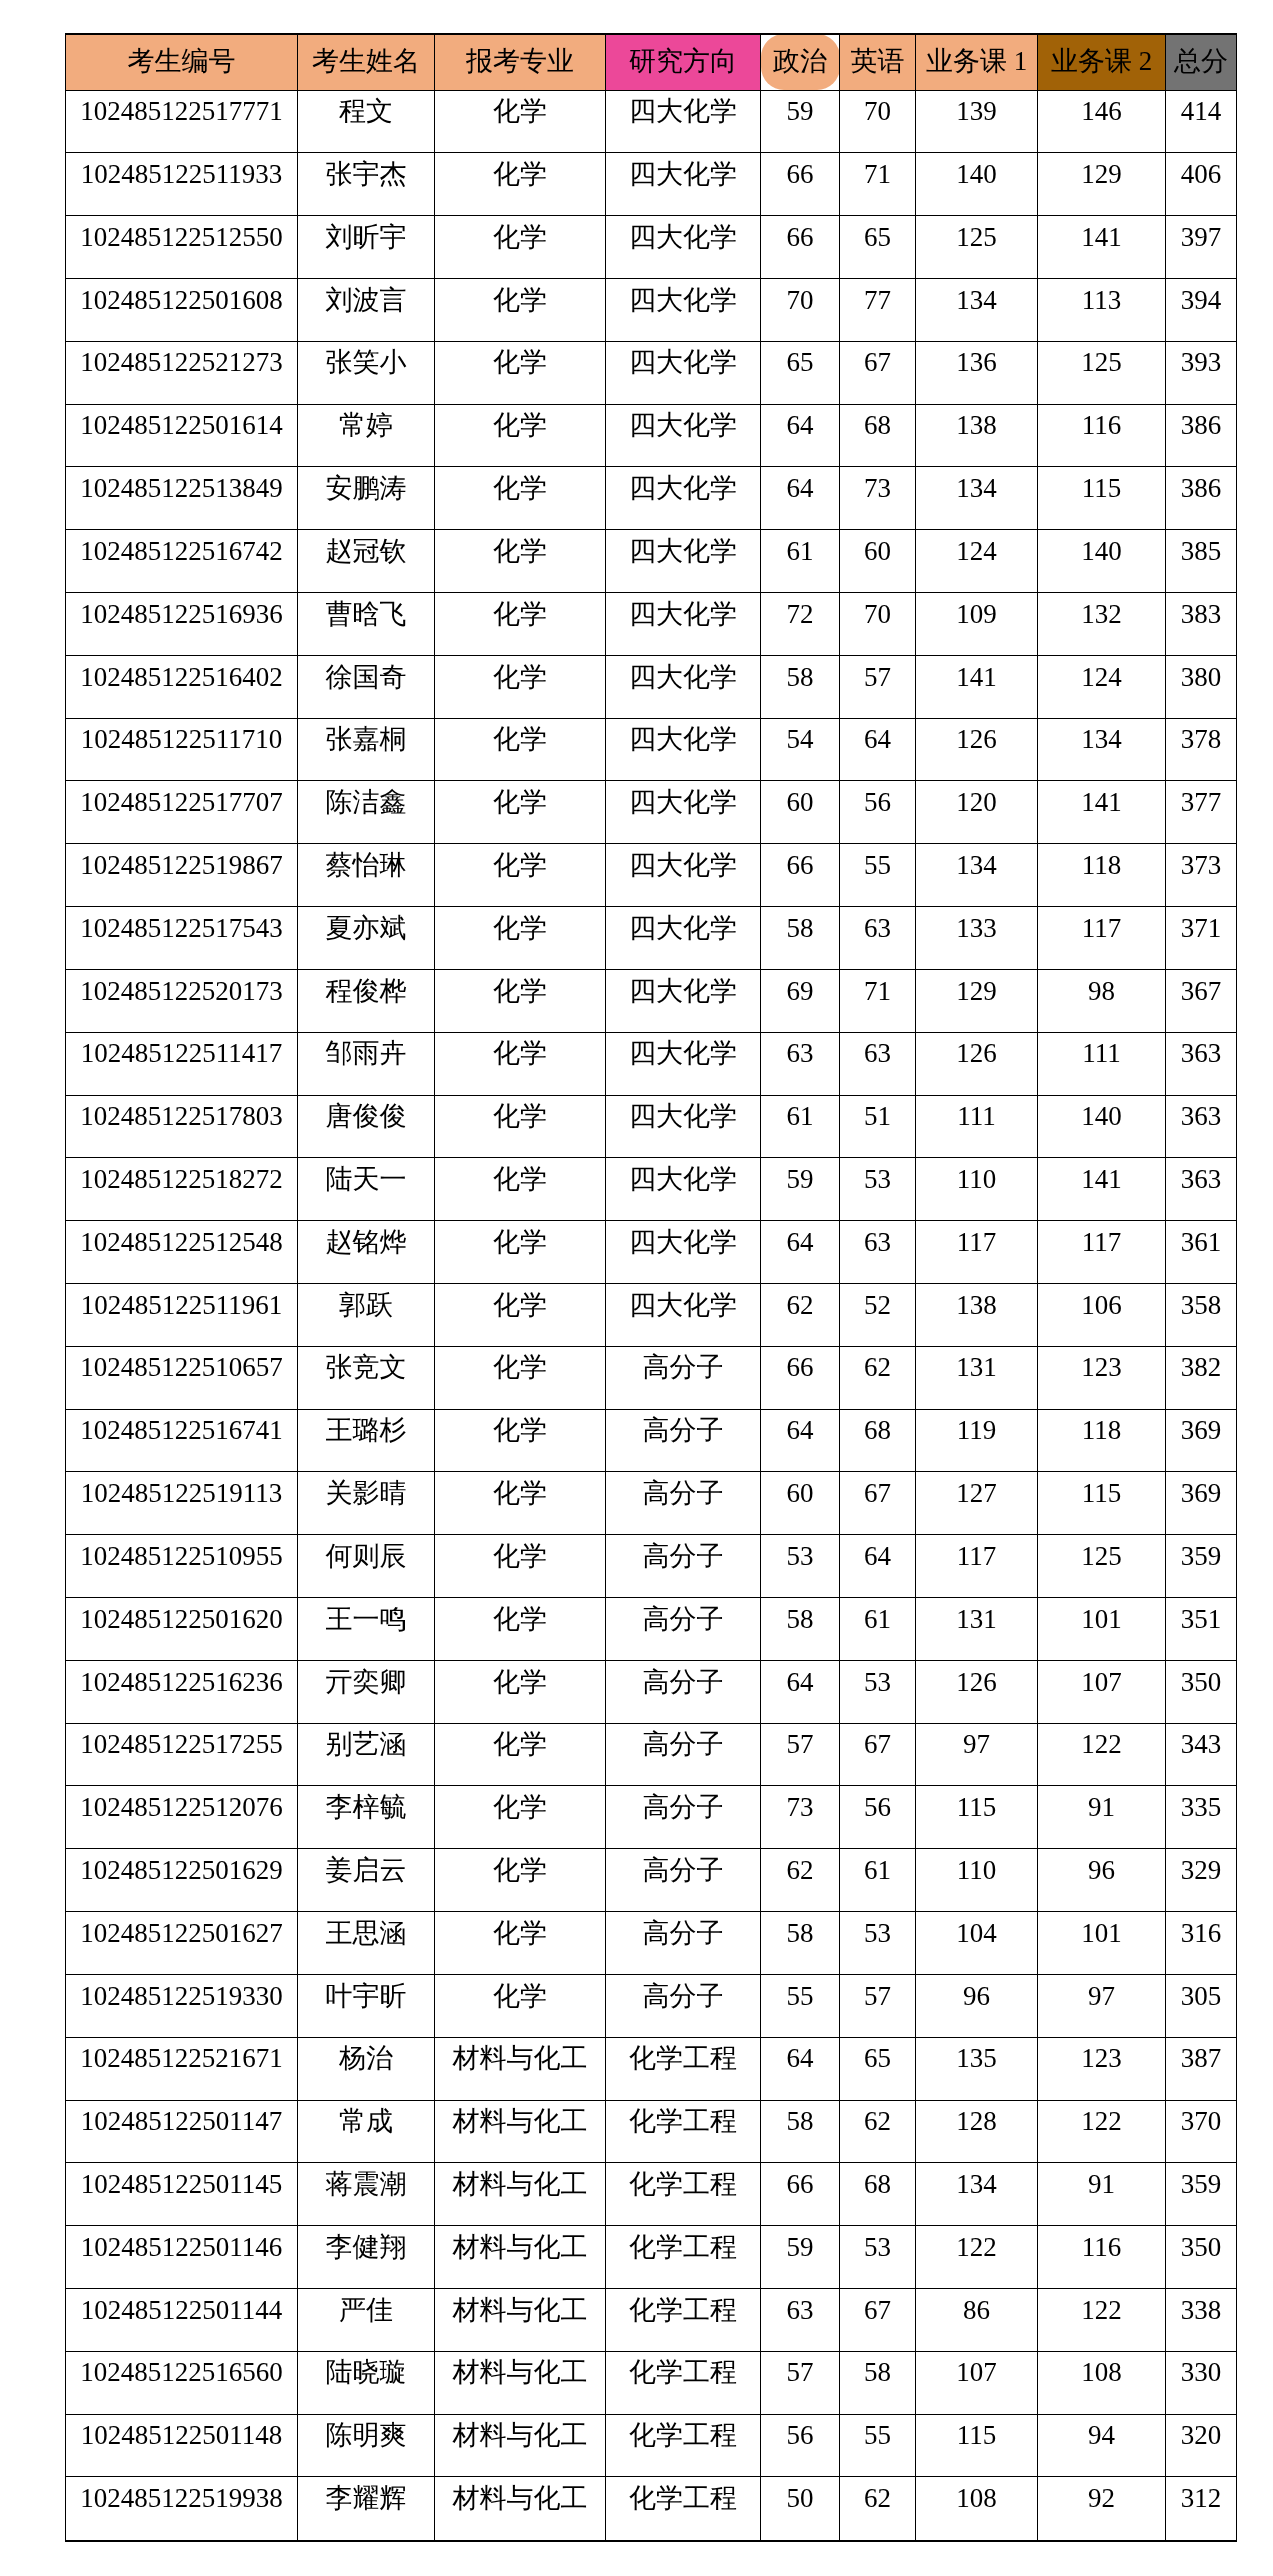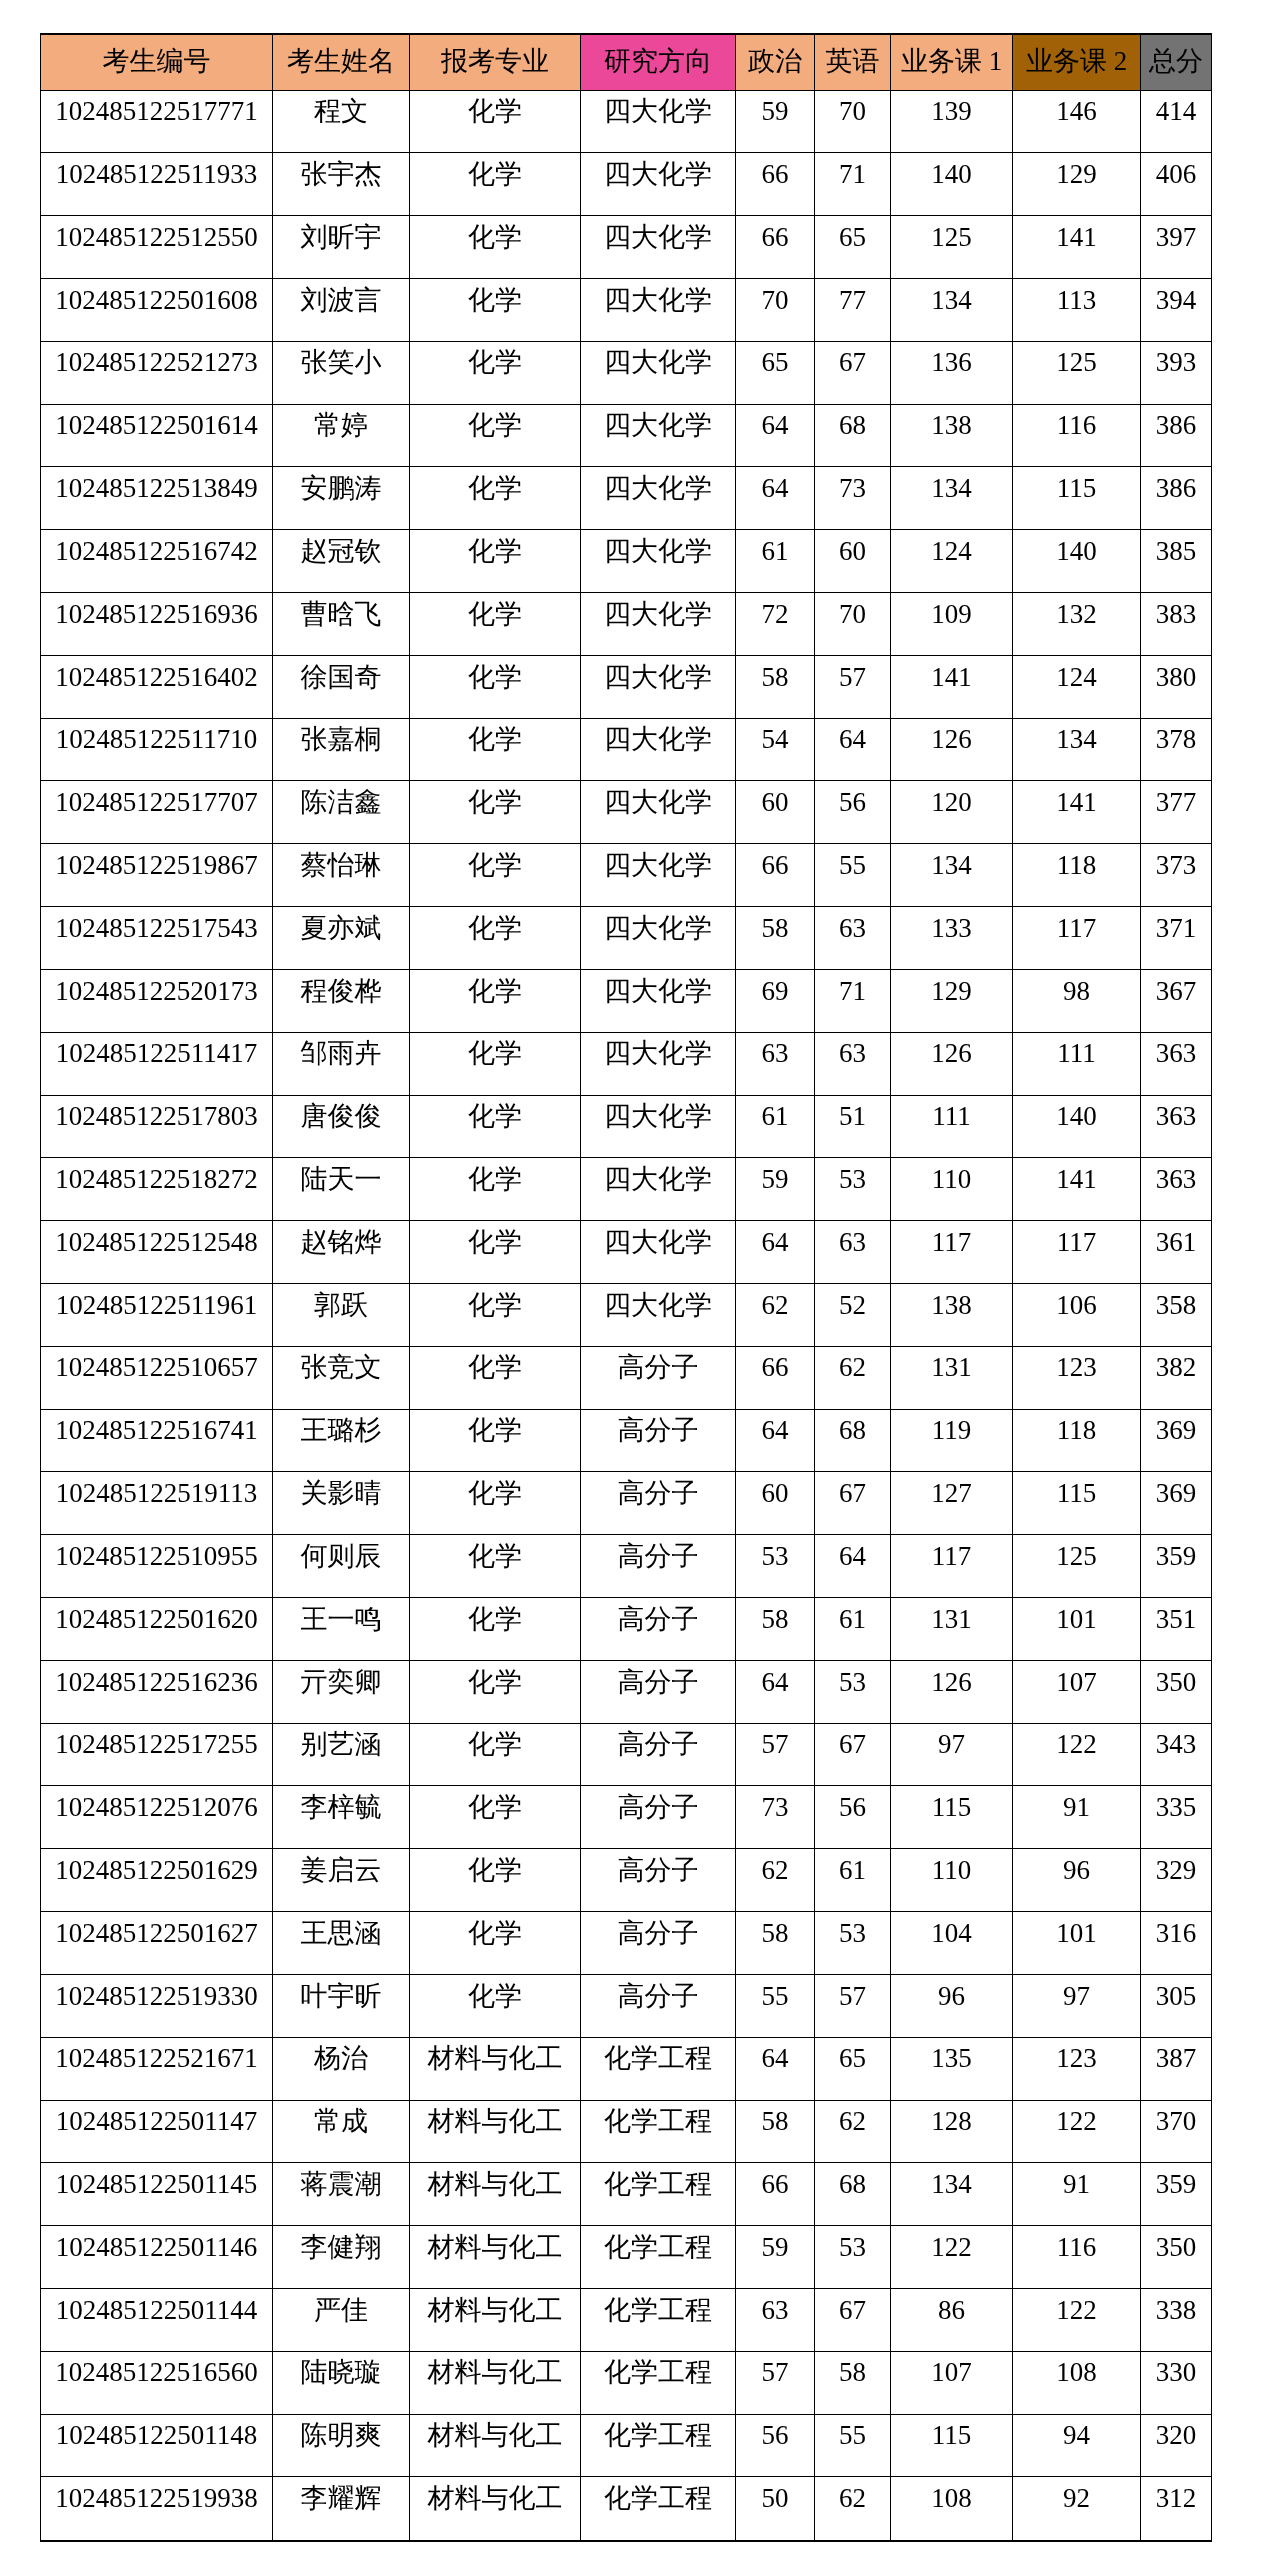--- a/index.html
+++ b/index.html
@@ -9,21 +9,21 @@
   }
   body {
     position: relative;
     width: 1274px;
     height: 2576px;
     font-family: "Liberation Serif", "DejaVu Serif", serif;
     color: #000000;
   }
   table.score-table {
     position: absolute;
-    left: 40px;
+    left: 65px;
     top: 33px;
     width: 1170px;
     height: 2509px;
     border-collapse: collapse;
     table-layout: fixed;
   }
   .score-table col.c0 { width: 232px; }
   .score-table col.c1 { width: 137px; }
   .score-table col.c2 { width: 171px; }
   .score-table col.c3 { width: 155px; }
@@ -74,21 +74,21 @@
       <col class="c6">
       <col class="c7">
       <col class="c8">
   </colgroup>
   <thead>
     <tr>
         <th style="background: rgb(242, 172, 126);">考生编号</th>
         <th style="background: rgb(242, 172, 126);">考生姓名</th>
         <th style="background: rgb(242, 172, 126);">报考专业</th>
         <th style="background: #ec4899; text-align: center;">研究方向</th>
-        <th style="background: rgb(242, 172, 126);">政治</th>
+        <th style="background: rgb(242, 172, 126); border-radius: 23px;">政治</th>
         <th style="background: rgb(242, 172, 126);">英语</th>
         <th style="background: rgb(242, 172, 126);">业务课 1</th>
         <th style="background: #a16207;">业务课 2</th>
         <th style="background: #737373;">总分</th>
       </tr>
   </thead>
   <tbody>
       <tr>
         <td>102485122517771</td>
         <td>程文</td>

